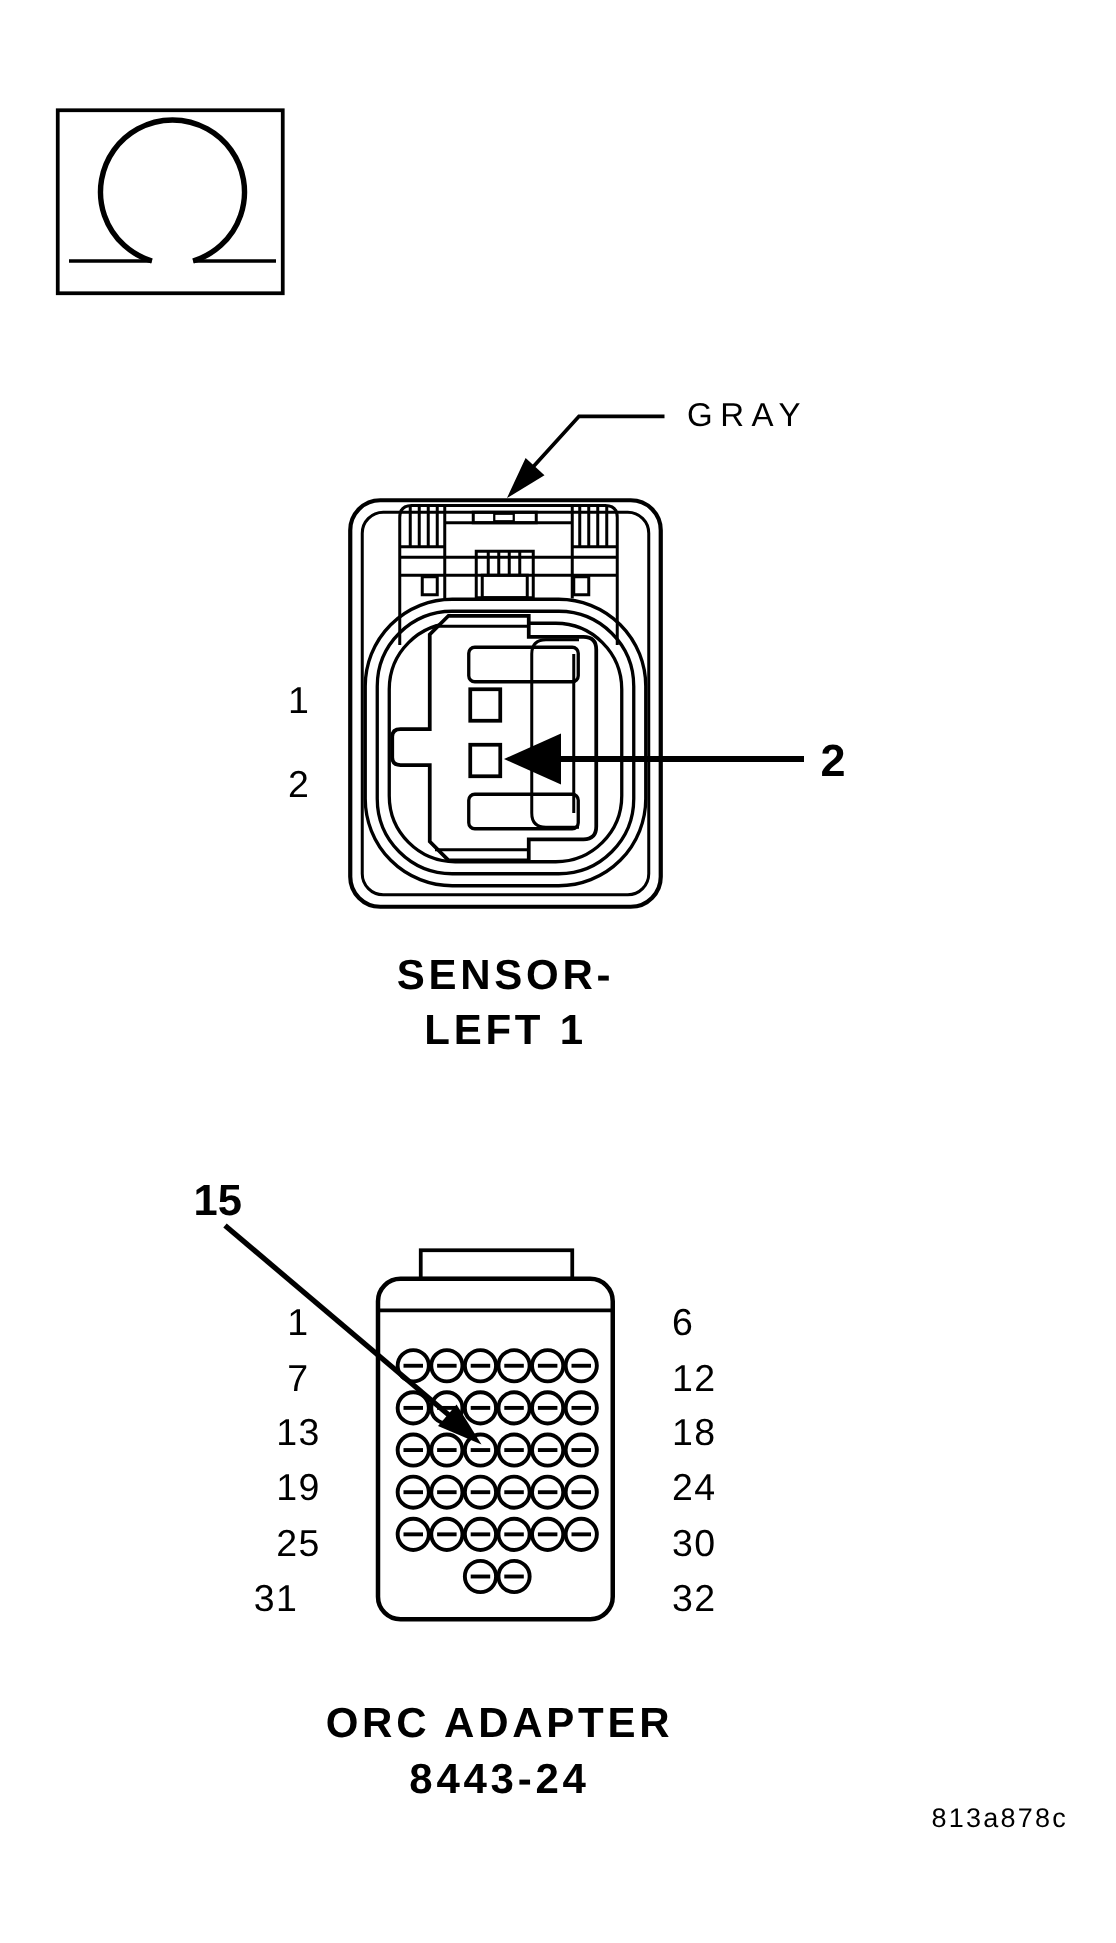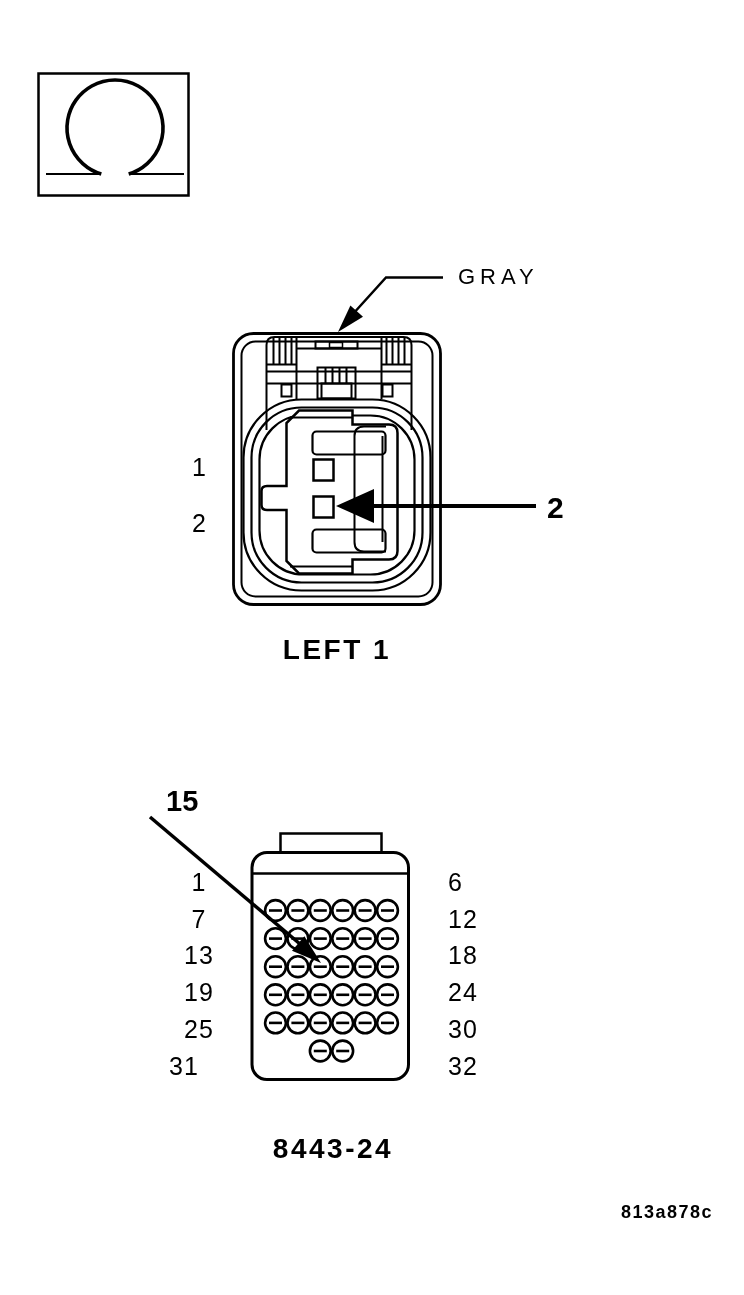--- a/index.html
+++ b/index.html
@@ -153,36 +153,38 @@
 </svg>
 
 <div class="lbl" style="left:446px;top:264px;font-size:22px;letter-spacing:5px;margin-left:12px;">GRAY</div>
 
 <div class="lbl pin-num" style="left:192px;top:453px;">1</div>
 <div class="lbl pin-num" style="left:192px;top:509px;">2</div>
 
 <div class="lbl callout" style="left:547px;top:491px;font-size:30px;">2</div>
 
 <div class="title-block" style="left:337px;top:631px;transform:translateX(-50%);">
+  <div>SENSOR-</div>
   <div>LEFT 1</div>
 </div>
 
-<div class="lbl callout" style="left:129px;top:785px;font-size:29px;margin-left:37px;">15</div>
+<div class="lbl callout" style="left:129px;top:785px;font-size:29px;">15</div>
 
 <div class="lbl pin-num left-col" style="left:177px;top:868px;">1</div>
 <div class="lbl pin-num left-col" style="left:177px;top:905px;">7</div>
 <div class="lbl pin-num left-col" style="left:177px;top:941px;">13</div>
 <div class="lbl pin-num left-col" style="left:177px;top:978px;">19</div>
 <div class="lbl pin-num left-col" style="left:177px;top:1015px;">25</div>
 <div class="lbl pin-num left-col" style="left:162px;top:1052px;">31</div>
 
 <div class="lbl pin-num" style="left:448px;top:868px;">6</div>
 <div class="lbl pin-num" style="left:448px;top:905px;">12</div>
 <div class="lbl pin-num" style="left:448px;top:941px;">18</div>
 <div class="lbl pin-num" style="left:448px;top:978px;">24</div>
 <div class="lbl pin-num" style="left:448px;top:1015px;">30</div>
 <div class="lbl pin-num" style="left:448px;top:1052px;">32</div>
 
 <div class="title-block" style="left:333px;top:1130px;transform:translateX(-50%);">
+  <div>ORC ADAPTER</div>
   <div>8443-24</div>
 </div>
 
-<div class="lbl" style="left:621px;top:1202px;font-size:18px;font-weight:700;letter-spacing:1.5px;">813a878c</div>
+<div class="lbl" style="left:621px;top:1202px;font-size:18px;font-weight:400;letter-spacing:1.5px;">813a878c</div>
 
 </body></html>

